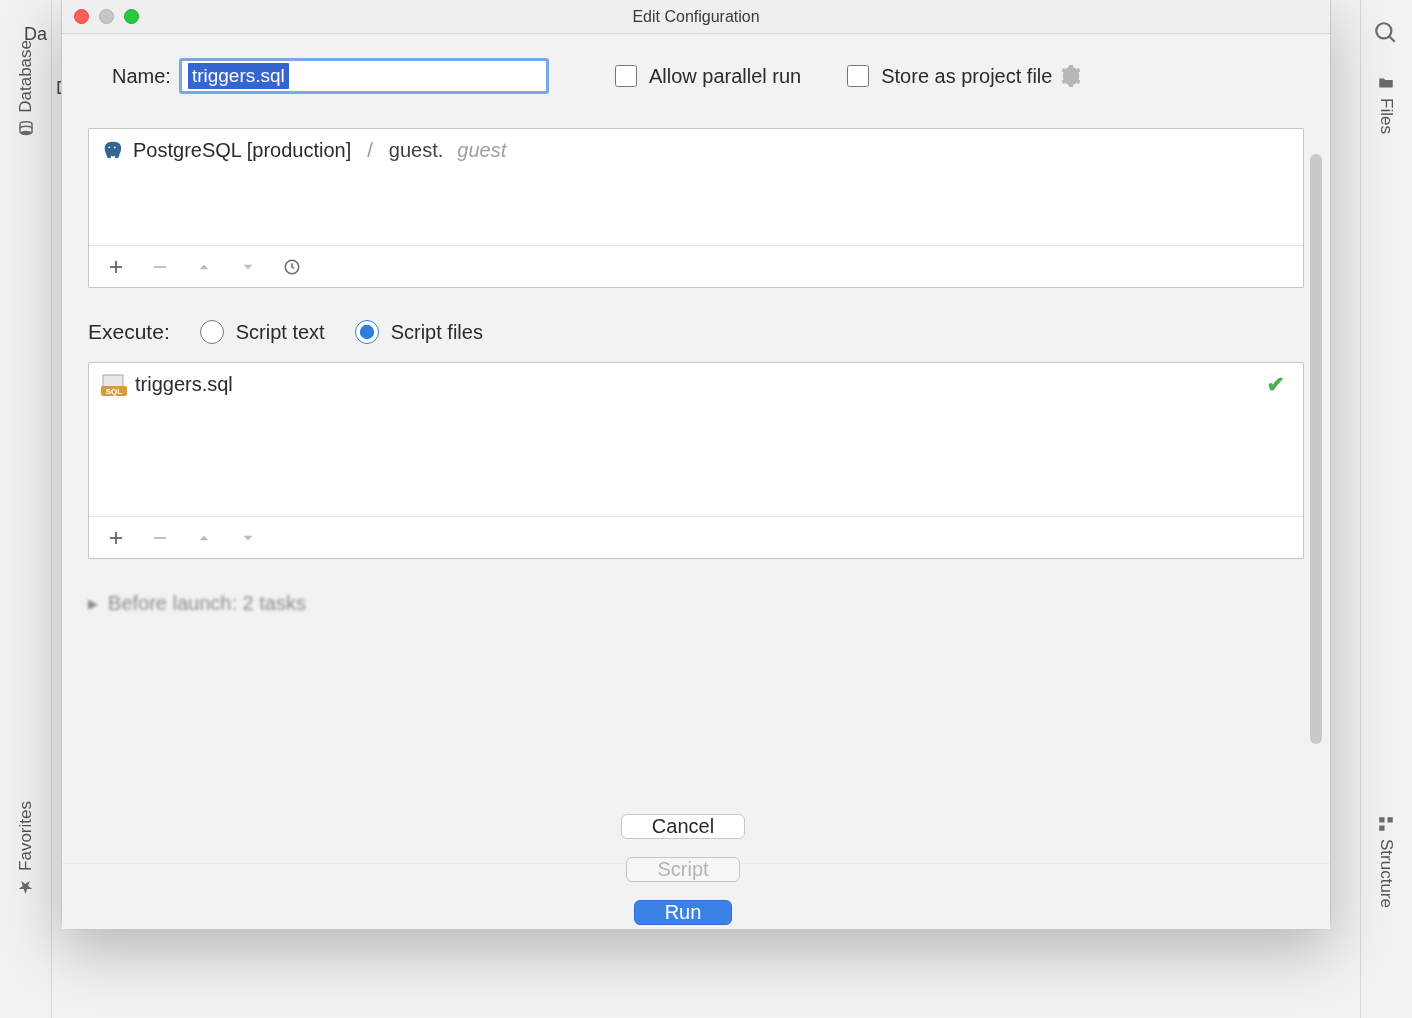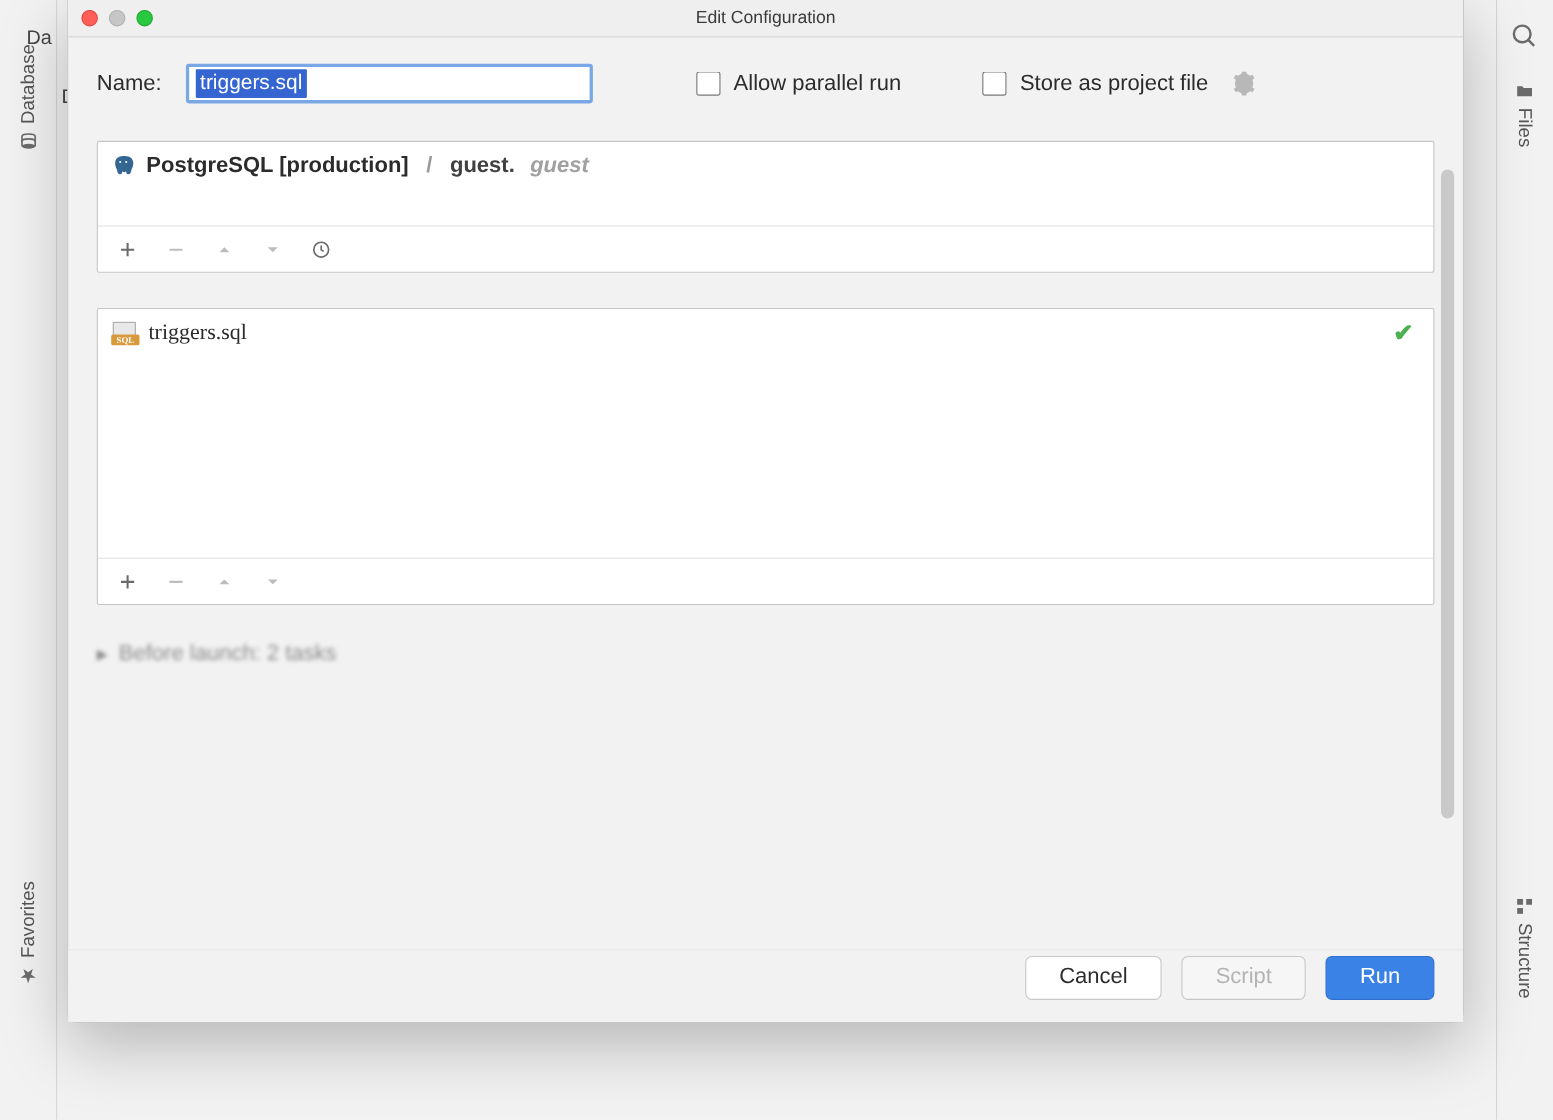--- a/index.html
+++ b/index.html
@@ -125,22 +125,23 @@
     .dialog-body {
       flex: 1;
       padding: 24px 26px 0 26px;
       overflow: hidden;
       position: relative;
     }
 
     .row-name {
       display: flex;
       align-items: center;
-      gap: 22px;
+      gap: 8px;
       margin-bottom: 34px;
+      margin-left: 24px;
     }
     .name-label { font-size: 20px; color: #2b2b2b; }
     .name-input-wrap {
       position: relative;
       width: 370px;
       height: 36px;
       border: 3px solid #7aa7e6;
       border-radius: 3px;
       background: #fff;
       display: flex;
@@ -278,23 +279,24 @@
       background: #c9c9c9;
       border-radius: 6px;
     }
 
     .dialog-buttons {
       height: 66px;
       display: flex;
       align-items: center;
       justify-content: flex-end;
       gap: 18px;
-      padding: 0 26px 16px 0;
+      padding: 0 26px 4px 0;
       border-top: 1px solid #e8e8e8;
       background: #f2f2f2;
+      flex-direction: column;
     }
     .btn {
       height: 40px;
       padding: 0 30px;
       border-radius: 6px;
       font-size: 20px;
       border: 1px solid #c7c7c7;
       background: #fff;
       color: #2b2b2b;
       cursor: pointer;
@@ -389,21 +391,21 @@
         <span>Store as project file</span>
       </label>
       <span class="gear-icon">
         <svg viewBox="0 0 24 24" width="22" height="22" fill="#b8b8b8">
             <path d="M12 8a4 4 0 100 8 4 4 0 000-8zm9 4a8.96 8.96 0 00-.8-3.7l2.1-1.6-2-3.4-2.4 1a9 9 0 00-3.2-1.9L14 0h-4l-.7 2.4a9 9 0 00-3.2 1.9l-2.4-1-2 3.4 2.1 1.6A8.96 8.96 0 003 12c0 1.3.28 2.55.8 3.7L1.7 17.3l2 3.4 2.4-1a9 9 0 003.2 1.9L10 24h4l.7-2.4a9 9 0 003.2-1.9l2.4 1 2-3.4-2.1-1.6c.52-1.15.8-2.4.8-3.7z"></path>
           </svg>
       </span>
     </div>
 
 
-    <div class="panel" style="height: 120px; font-weight: bold;">
+    <div class="panel" style="height: 160px;">
       <div class="panel-body">
         <div class="ds-row">
           <span class="elephant">
             <svg viewBox="0 0 24 24" width="22" height="22">
                 <path fill="#336791" d="M12 2C7 2 4 5 4 9c0 3 1 5 2 7 0 2 1 4 3 4s2-2 2-3c0 0 1 1 2 1s2-1 2-1c0 1 0 3 2 3s3-2 3-4c1-2 2-4 2-7 0-4-3-7-8-7z"></path>
                 <circle cx="9" cy="8" r="1" fill="#fff"></circle>
                 <circle cx="15" cy="8" r="1" fill="#fff"></circle>
               </svg>
           </span>
           <span>PostgreSQL [production]</span>
@@ -436,22 +438,33 @@
         </span>
         <span class="tb-btn">
           <svg viewBox="0 0 24 24" fill="none" stroke="#6a6a6a" stroke-width="2">
               <circle cx="12" cy="12" r="9"></circle>
               <path d="M12 7v5l3 2"></path>
             </svg>
         </span>
       </div>
     </div>
 
-
-    <div class="panel" style="height: 270px; font-family: Liberation Serif, serif;">
+    <div class="execute-row">
+      <span class="section-label" style="margin-bottom:0;">Execute:</span>
+      <label class="radio-opt">
+        <input type="radio" name="exec" style="">
+        <span>Script text</span>
+      </label>
+      <label class="radio-opt">
+        <input type="radio" name="exec" checked="" style="">
+        <span>Script files</span>
+      </label>
+    </div>
+
+    <div class="panel" style="height: 197px;">
       <div class="panel-body">
         <div class="file-row">
           <span class="sql-icon">
             <svg viewBox="0 0 26 22" width="26" height="22">
               <rect x="2" y="1" width="20" height="16" fill="#e8e8e8" stroke="#a8a8a8"></rect>
               <rect x="0" y="12" width="26" height="10" rx="2" fill="#d99a3d"></rect>
               <text x="13" y="20" font-size="8" fill="#fff" text-anchor="middle" font-weight="bold">SQL</text>
             </svg>
           </span>
             <span class="file-path-name">triggers.sql</span>

